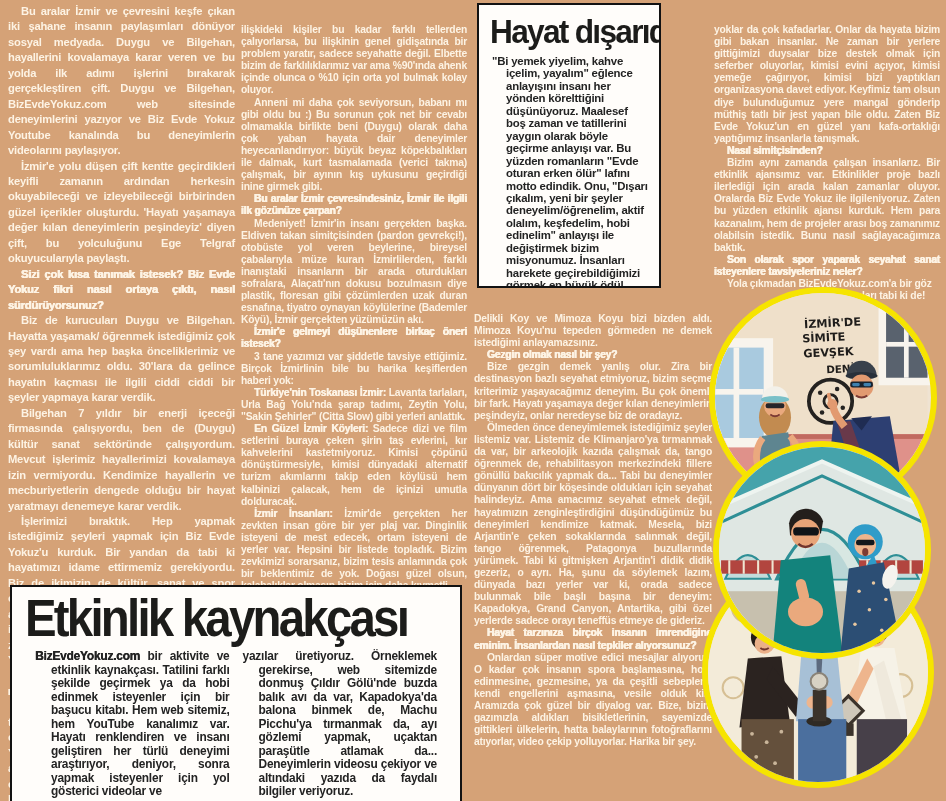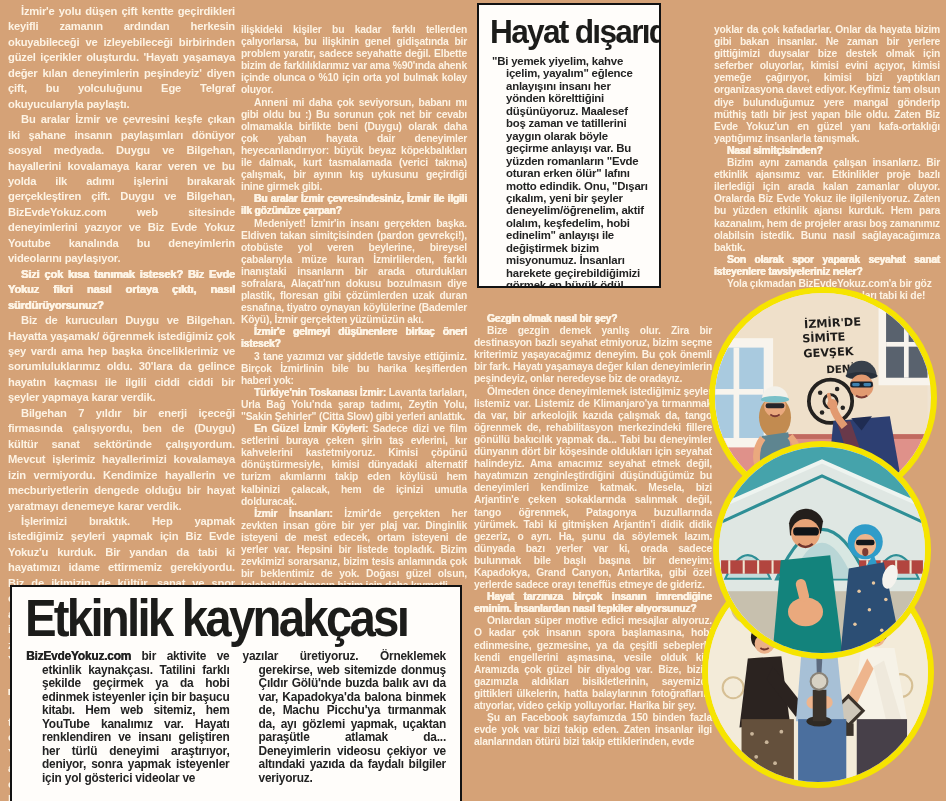--- a/index.html
+++ b/index.html
@@ -40,21 +40,21 @@
     margin:0 10px 0 13px; color:#232323; font-weight:700;
     font-size:11.4px; line-height:12.45px; letter-spacing:-0.2px;
     padding-left:14px; text-indent:-14px; text-align:left;
   }
   #etkinlik-box{ left:10px; top:585px; width:452px; height:240px; }
   #etkinlik-box h1{
     margin:6px 0 6px 13px; color:#1c1c1a;
     font-size:51px; line-height:1; letter-spacing:-3px; white-space:nowrap;
     transform:scaleX(0.93); transform-origin:left;
   }
-  .ek-cols{ display:flex; gap:13px; padding:0 14px; }
+  .ek-cols{ display:flex; gap:13px; padding:0 23px; }
   .ek-col{
     flex:1; color:#232323; font-weight:700; text-align:justify;
     font-size:11.9px; line-height:13.5px; letter-spacing:-0.2px;
   }
   .ek-col .para{ padding-left:16px; text-indent:-16px; margin:0; }
   
   .photo{
     position:absolute; border-radius:50%; overflow:hidden;
     border:6px solid #f6e400; box-sizing:border-box; background:#efe3d2;
   }
@@ -63,22 +63,22 @@
   #photo3{ left:702px; top:556px; width:232px; height:232px; z-index:2; }
   .photo svg{ display:block; width:100%; height:100%; }
   .graffiti{ font-family:"DejaVu Sans", sans-serif; font-weight:700; fill:#1f1d1b; }
 </style>
 </head>
 <body>
 
 <div class="page">
 
   <div id="col1" class="col big">
+      <p class="para p">Bu aralar İzmir ve çevresini keşfe çıkan iki şahane insanın paylaşımları dönüyor sosyal medyada. Duygu ve Bilgehan, hayallerini kovalamaya karar veren ve bu yolda ilk adımı işlerini bırakarak gerçekleştiren çift. Duygu ve Bilgehan, BizEvdeYokuz.com web sitesinde deneyimlerini yazıyor ve Biz Evde Yokuz Youtube kanalında bu deneyimlerin videolarını paylaşıyor.</p>
       <p class="para p">İzmir'e yolu düşen çift kentte geçirdikleri keyifli zamanın ardından herkesin okuyabileceği ve izleyebileceği birbirinden güzel içerikler oluşturdu. 'Hayatı yaşamaya değer kılan deneyimlerin peşindeyiz' diyen çift, bu yolculuğunu Ege Telgraf okuyucularıyla paylaştı.</p>
-      <p class="para p">Bu aralar İzmir ve çevresini keşfe çıkan iki şahane insanın paylaşımları dönüyor sosyal medyada. Duygu ve Bilgehan, hayallerini kovalamaya karar veren ve bu yolda ilk adımı işlerini bırakarak gerçekleştiren çift. Duygu ve Bilgehan, BizEvdeYokuz.com web sitesinde deneyimlerini yazıyor ve Biz Evde Yokuz Youtube kanalında bu deneyimlerin videolarını paylaşıyor.</p>
       <p class="para q">Sizi çok kısa tanımak istesek? Biz Evde Yokuz fikri nasıl ortaya çıktı, nasıl sürdürüyorsunuz?</p>
       <p class="para p">Biz de kurucuları Duygu ve Bilgehan. Hayatta yaşamak/ öğrenmek istediğimiz çok şey vardı ama hep başka önceliklerimiz ve sorumluluklarımız oldu. 30'lara da gelince hayatın kaçması ile ilgili ciddi ciddi bir şeyler yapmaya karar verdik.</p>
       <p class="para p">Bilgehan 7 yıldır bir enerji içeceği firmasında çalışıyordu, ben de (Duygu) kültür sanat sektöründe çalışıyordum. Mevcut işlerimiz hayallerimizi kovalamaya izin vermiyordu. Kendimize hayallerin ve mecburiyetlerin dengede olduğu bir hayat yaratmayı denemeye karar verdik.</p>
       <p class="para p">İşlerimizi bıraktık. Hep yapmak istediğimiz şeyleri yapmak için Biz Evde Yokuz'u kurduk. Bir yandan da tabi ki hayatımızı idame ettirmemiz gerekiyordu. Biz de ikimizin de kültür, sanat ve spor organizasyonu geçmişi olduğundan etkinlik ajansı kurmaya karar verdik. Proje bazlı bir iş olduğu için proje zamanı İstanbul'a zamklıyız, proje biter bitmez de Biz Evde Yokuz için yola çıkma özgürlüğümüz var.</p>
       <p class="para q">Çift olarak seyahat etmenin zorlukları yok mu?</p>
       <p class="para p">Yooo? Tam tersine harika bir şey! O tecrübeleri sevdiğin kişi ile paylaşabilmek çok daha derin ve kıymetli yapıyor her şeyi. Yalnız gezsek yine her şey güzel geçerdi ama bir şeyler eksik kalırdı. Uyumlu bir çiftsen neden zorluk olsun ki? Genelde hayata bakışları, zevkleri, enerji seviyeleri uyuşmayan çiftler beraber seyahat etmekte sıkıntı yaşar. Ama zaten bir</p>
     </div>
 
   <div id="col2" class="col small">
       <p class="para cont">ilişkideki kişiler bu kadar farklı tellerden çalıyorlarsa, bu ilişkinin genel gidişatında bir problem yaratır, sadece seyahatte değil. Elbette bizim de farklılıklarımız var ama %90'ında ahenk içinde olunca o %10 için orta yol bulmak kolay oluyor.</p>
@@ -91,26 +91,26 @@
       <p class="para p"><b>En Güzel İzmir Köyleri: </b>Sadece dizi ve film setlerini buraya çeken şirin taş evlerini, kır kahvelerini kastetmiyoruz. Kimisi çöpünü dönüştürmesiyle, kimisi dünyadaki alternatif turizm akımlarını takip eden köylüsü hem kalbinizi çalacak, hem de içinizi umutla dolduracak.</p>
       <p class="para p"><b>İzmir İnsanları: </b>İzmir'de gerçekten her zevkten insan göre bir yer plaj var. Dinginlik isteyeni de mest edecek, ortam isteyeni de yerler var. Hepsini bir listede topladık. Bizim zevkimizi sorarsanız, bizim tesis anlamında çok bir beklentimiz de yok. Doğası güzel olsun, kalabalıklar olmasın bizim için daha kıymetli.</p>
     </div>
 
   <section class="feature" id="hayat-box">
     <h1>Hayat dışarıda</h1>
     <p class="hayat-body">"Bi yemek yiyelim, kahve içelim, yayalım" eğlence anlayışını insanı her yönden körelttiğini düşünüyoruz. Maalesef boş zaman ve tatillerini yaygın olarak böyle geçirme anlayışı var. Bu yüzden romanların "Evde oturan erken ölür" lafını motto edindik. Onu, "Dışarı çıkalım, yeni bir şeyler deneyelim/öğrenelim, aktif olalım, keşfedelim, hobi edinelim" anlayışı ile değiştirmek bizim misyonumuz. İnsanları harekete geçirebildiğimizi görmek en büyük ödül oluyor bize. Hayat dışarıda! Kendine değer veriyorsan dışarı çık!</p>
   </section>
 
   <div id="col3" class="col small">
+      <p class="para cont">Delikli Koy ve Mimoza Koyu bizi bizden aldı. Mimoza Koyu'nu tepeden görmeden ne demek istediğimi anlayamazsınız.</p>
       <p class="para q">Gezgin olmak nasıl bir şey?</p>
       <p class="para p">Bize gezgin demek yanlış olur. Zira bir destinasyon bazlı seyahat etmiyoruz, bizim seçme kriterimiz yaşayacağımız deneyim. Bu çok önemli bir fark. Hayatı yaşamaya değer kılan deneyimlerin peşindeyiz, onlar neredeyse biz de oradayız.</p>
       <p class="para p">Ölmeden önce deneyimlemek istediğimiz şeyler listemiz var. Listemiz de Klimanjaro'ya tırmanmak da var, bir arkeolojik kazıda çalışmak da, tango öğrenmek de, rehabilitasyon merkezindeki fillere gönüllü bakıcılık yapmak da... Tabi bu deneyimler dünyanın dört bir köşesinde oldukları için seyahat halindeyiz. Ama amacımız seyahat etmek değil, hayatımızın zenginleştirdiğini düşündüğümüz bu deneyimleri kendimize katmak. Mesela, bizi Arjantin'e çeken sokaklarında salınmak değil, tango öğrenmek, Patagonya buzullarında yürümek. Tabi ki gitmişken Arjantin'i didik didik gezeriz, o ayrı. Ha, şunu da söylemek lazım, dünyada bazı yerler var ki, orada sadece bulunmak bile başlı başına bir deneyim: Kapadokya, Grand Canyon, Antartika, gibi özel yerlerde sadece orayı teneffüs etmeye de gideriz.</p>
       <p class="para q">Hayat tarzınıza birçok insanın imrendiğine eminim. İnsanlardan nasıl tepkiler alıyorsunuz?</p>
       <p class="para p">Onlardan süper motive edici mesajlar alıyoruz. O kadar çok insanın spora başlamasına, hobi edinmesine, gezmesine, ya da çeşitli sebeplerle kendi engellerini aşmasına, vesile olduk ki... Aramızda çok güzel bir diyalog var. Bize, bizim gazımızla aldıkları bisikletlerinin, sayemizde gittikleri ülkelerin, hatta balaylarının fotoğraflarını atıyorlar, video çekip yolluyorlar. Harika bir şey.</p>
-      <p class="para p">Şu an Facebook sayfamızda 150 binden fazla evde yok var bizi takip eden. Zaten insanlar ilgi alanlarından ötürü bizi takip ettiklerinden, evde</p>
     </div>
 
   <div id="col4" class="col small">
       <p class="para cont">yoklar da çok kafadarlar. Onlar da hayata bizim gibi bakan insanlar. Ne zaman bir yerlere gittiğimizi duysalar bize destek olmak için seferber oluyorlar, kimisi evini açıyor, kimisi yemeğe çağırıyor, kimisi bizi yaptıkları organizasyona davet ediyor. Keyfimiz tam olsun diye bulunduğumuz yere mangal gönderip müthiş tatlı bir jest yapan bile oldu. Zaten Biz Evde Yokuz'un en güzel yanı kafa-ortaklığı yaptığımız insanlarla tanışmak.</p>
       <p class="para q">Nasıl simitçisinden?</p>
       <p class="para p">Bizim aynı zamanda çalışan insanlarız. Bir etkinlik ajansımız var. Etkinlikler proje bazlı ilerlediği için arada kalan zamanlar oluyor. Oralarda Biz Evde Yokuz ile ilgileniyoruz. Zaten bu yüzden etkinlik ajansı kurduk. Hem para kazanalım, hem de projeler arası boş zamanımız olabilsin istedik. Bunu nasıl sağlayacağımıza baktık.</p>
       <p class="para q">Son olarak spor yaparak seyahat sanat isteyenlere tavsiyeleriniz neler?</p>
       <p class="para p">Yola çıkmadan BizEvdeYokuz.com'a bir göz</p>
       <p class="para pr">atmaları tabi ki de!</p>
     </div>

